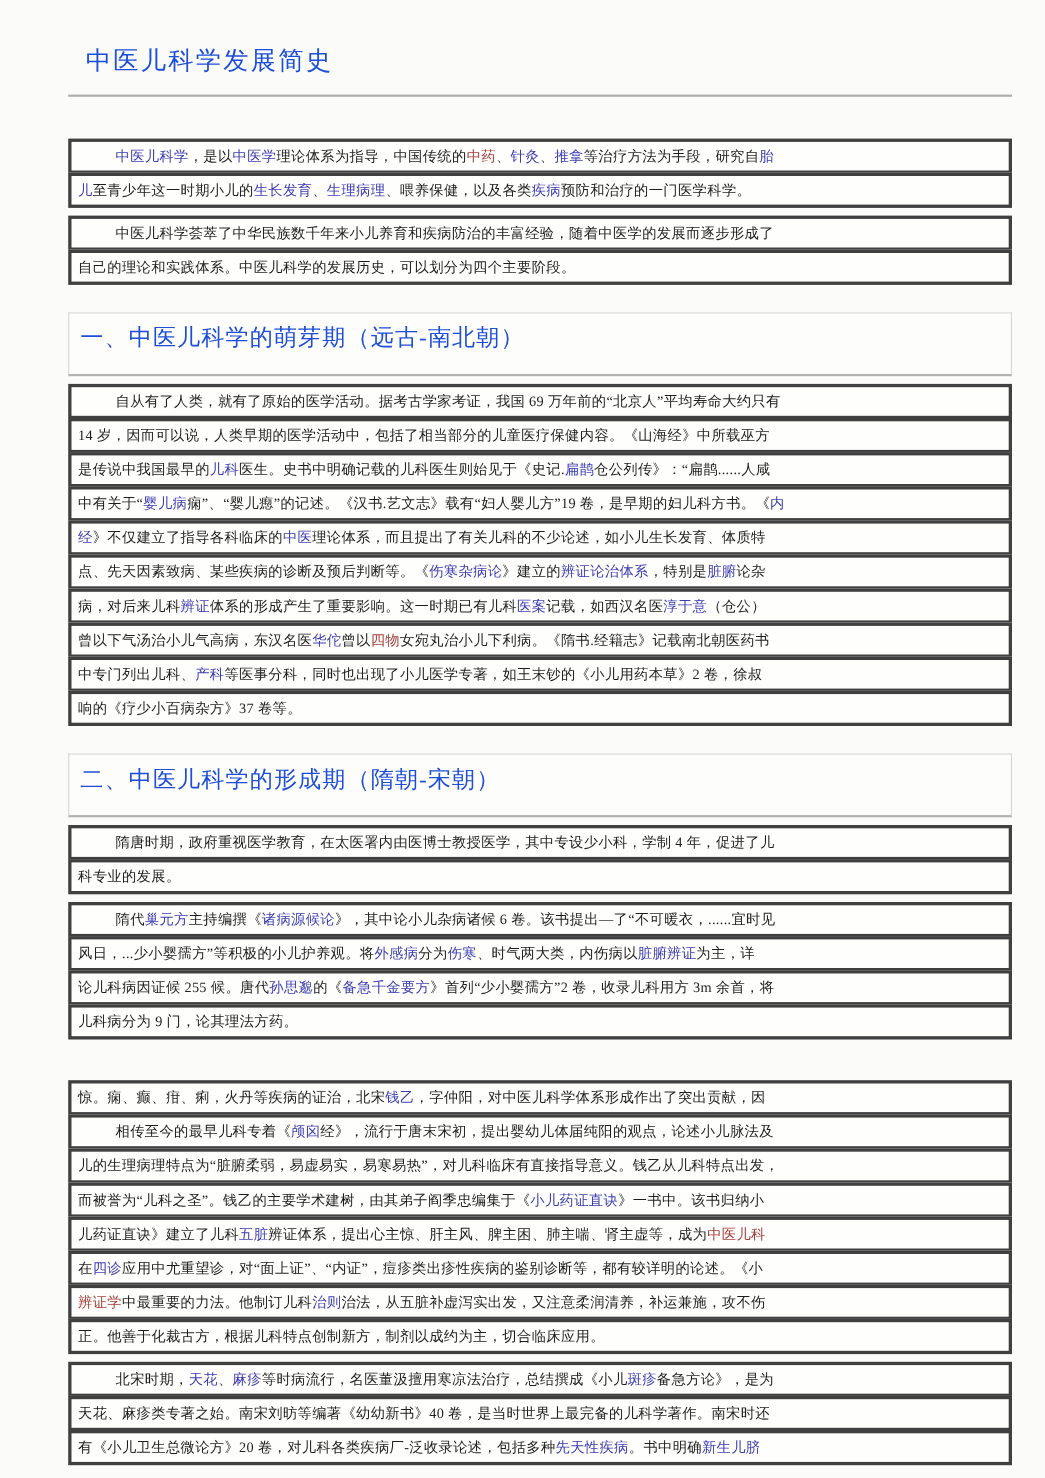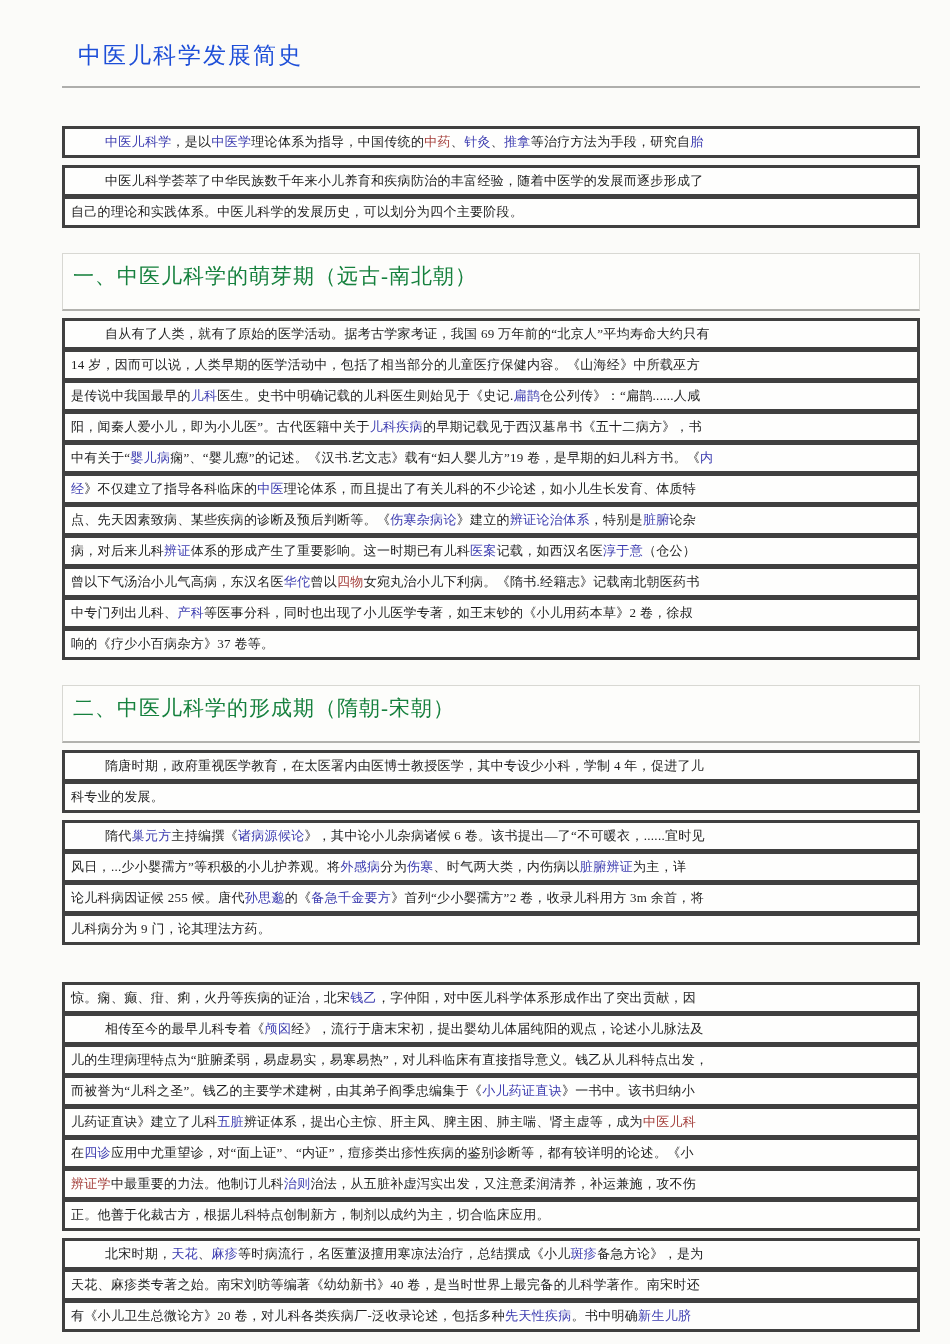--- a/index.html
+++ b/index.html
@@ -26,49 +26,49 @@
     border:3px solid #404040;background:#fefefd;
     height:26px;line-height:26px;font-size:13px;
     padding:0 6px;margin-top:-1px;
     overflow:hidden;white-space:nowrap;
     letter-spacing:0.3px;
   }
   .line.indent{text-indent:34px;}
   .heading-box{
     border:1px solid #d8d8d3;border-bottom:2px solid #b2b2ae;
     background:#fdfdfb;
-    font-size:21px;letter-spacing:1px;color:#15803d;
+    font-size:21px;letter-spacing:1px;color:#1d4ed8;
     padding:8px 10px 19px 10px;
     margin:25px 0 8px 0;
   }
   .spacer{height:30px;}
   .seg{color:inherit;}
   .link-blue{color:#3c3cb0;cursor:pointer;}
   .link-red{color:#a43f3b;cursor:pointer;}
 </style>
 </head>
 <body>
 
 <div class="page">
   <h1 class="page-title">中医儿科学发展简史</h1>
   <div class="title-divider"></div>
   <div id="doc-body">
       <div class="para">
         <div class="line indent"><span class="seg link-blue">中医儿科学</span><span class="seg">，是以</span><span class="seg link-blue">中医学</span><span class="seg">理论体系为指导，中国传统的</span><span class="seg link-red">中药</span><span class="seg">、</span><span class="seg link-blue">针灸</span><span class="seg">、</span><span class="seg link-blue">推拿</span><span class="seg">等治疗方法为手段，研究自</span><span class="seg link-blue">胎</span></div>
+        <div class="line"><span class="seg link-blue">儿</span><span class="seg">至青少年这一时期小儿的</span><span class="seg link-blue">生长发育</span><span class="seg">、</span><span class="seg link-blue">生理病理</span><span class="seg">、喂养保健，以及各类</span><span class="seg link-blue">疾病</span><span class="seg">预防和治疗的一门医学科学。</span></div>
       </div>
       <div class="para">
         <div class="line indent"><span class="seg">中医儿科学荟萃了中华民族数千年来小儿养育和疾病防治的丰富经验，随着中医学的发展而逐步形成了</span></div>
         <div class="line"><span class="seg">自己的理论和实践体系。中医儿科学的发展历史，可以划分为四个主要阶段。</span></div>
       </div>
       <div class="heading-box">一、中医儿科学的萌芽期（远古-南北朝）</div>
       <div class="para">
         <div class="line indent"><span class="seg">自从有了人类，就有了原始的医学活动。据考古学家考证，我国 69 万年前的“北京人”平均寿命大约只有</span></div>
         <div class="line"><span class="seg">14 岁，因而可以说，人类早期的医学活动中，包括了相当部分的儿童医疗保健内容。《山海经》中所载巫方</span></div>
         <div class="line"><span class="seg">是传说中我国最早的</span><span class="seg link-blue">儿科</span><span class="seg">医生。史书中明确记载的儿科医生则始见于《史记.</span><span class="seg link-blue">扁鹊</span><span class="seg">仓公列传》：“扁鹊......人咸</span></div>
-        <div class="line"><span class="seg">阳，闻秦人爱小儿，即为小儿医”。古代医籍中关于</span><span class="seg link-blue">儿科疾病</span><span class="seg">的早期记载见于西汉墓帛书《五十二病方》，书</span></div>
         <div class="line"><span class="seg">中有关于“</span><span class="seg link-blue">婴儿病</span><span class="seg">痫”、“婴儿瘛”的记述。《汉书.艺文志》载有“妇人婴儿方”19 卷，是早期的妇儿科方书。《</span><span class="seg link-blue">内</span></div>
         <div class="line"><span class="seg link-blue">经</span><span class="seg">》不仅建立了指导各科临床的</span><span class="seg link-blue">中医</span><span class="seg">理论体系，而且提出了有关儿科的不少论述，如小儿生长发育、体质特</span></div>
         <div class="line"><span class="seg">点、先天因素致病、某些疾病的诊断及预后判断等。《</span><span class="seg link-blue">伤寒杂病论</span><span class="seg">》建立的</span><span class="seg link-blue">辨证论治体系</span><span class="seg">，特别是</span><span class="seg link-blue">脏腑</span><span class="seg">论杂</span></div>
         <div class="line"><span class="seg">病，对后来儿科</span><span class="seg link-blue">辨证</span><span class="seg">体系的形成产生了重要影响。这一时期已有儿科</span><span class="seg link-blue">医案</span><span class="seg">记载，如西汉名医</span><span class="seg link-blue">淳于意</span><span class="seg">（仓公）</span></div>
         <div class="line"><span class="seg">曾以下气汤治小儿气高病，东汉名医</span><span class="seg link-blue">华佗</span><span class="seg">曾以</span><span class="seg link-red">四物</span><span class="seg">女宛丸治小儿下利病。《隋书.经籍志》记载南北朝医药书</span></div>
         <div class="line"><span class="seg">中专门列出儿科、</span><span class="seg link-blue">产科</span><span class="seg">等医事分科，同时也出现了小儿医学专著，如王末钞的《小儿用药本草》2 卷，徐叔</span></div>
         <div class="line"><span class="seg">响的《疗少小百病杂方》37 卷等。</span></div>
       </div>
       <div class="heading-box">二、中医儿科学的形成期（隋朝-宋朝）</div>
       <div class="para">

